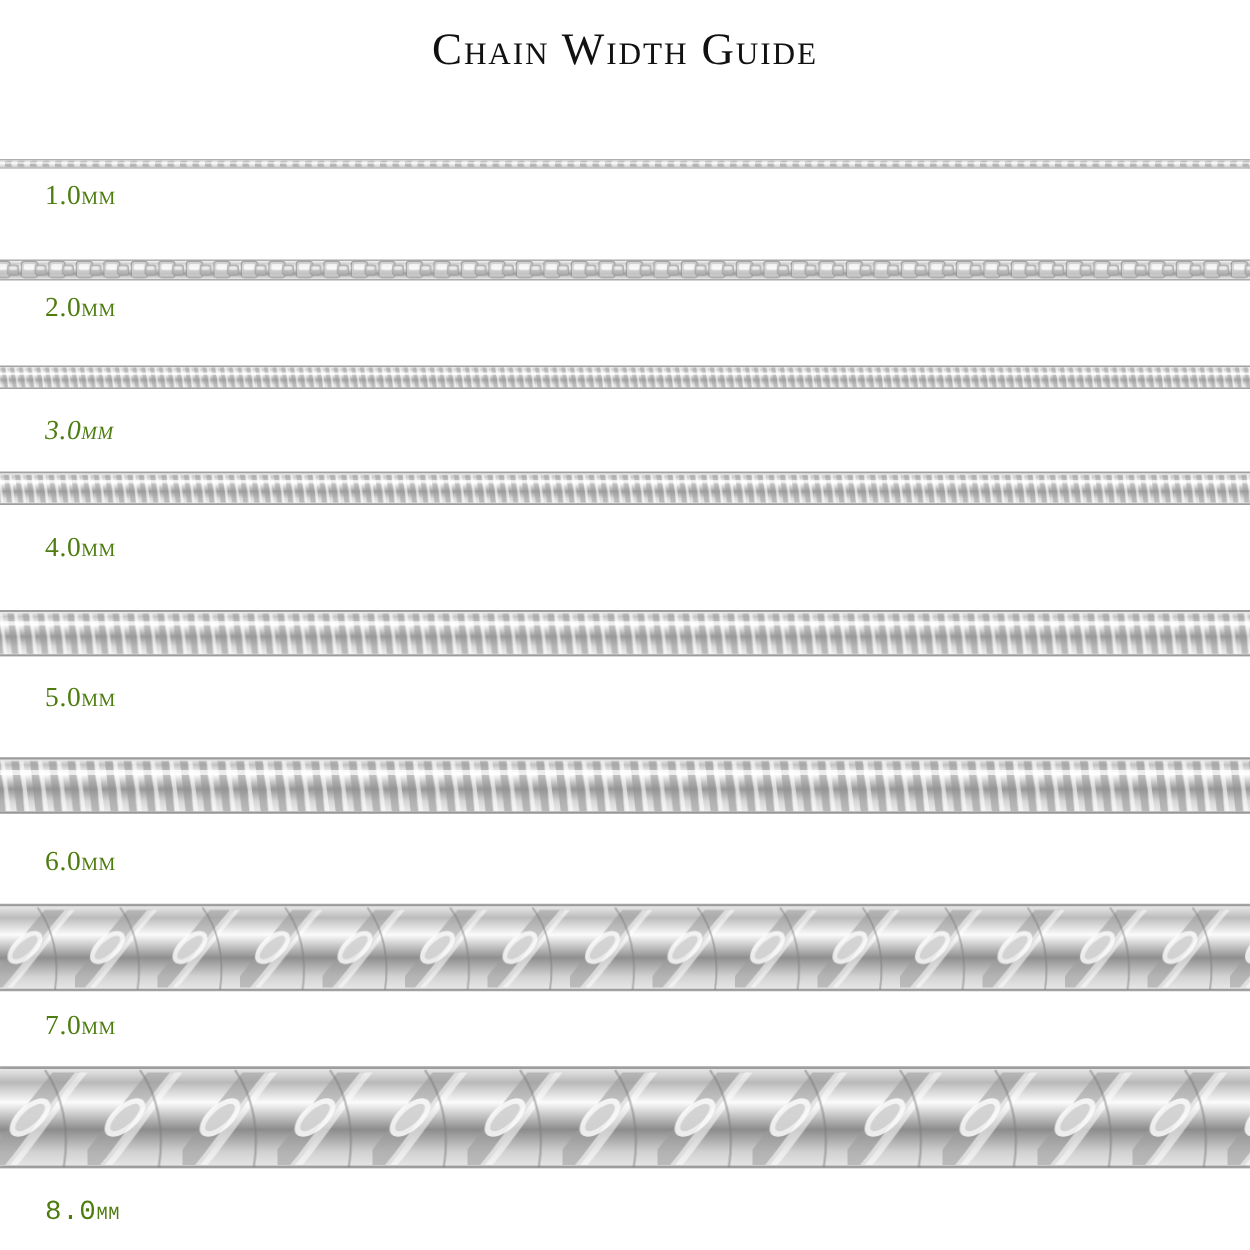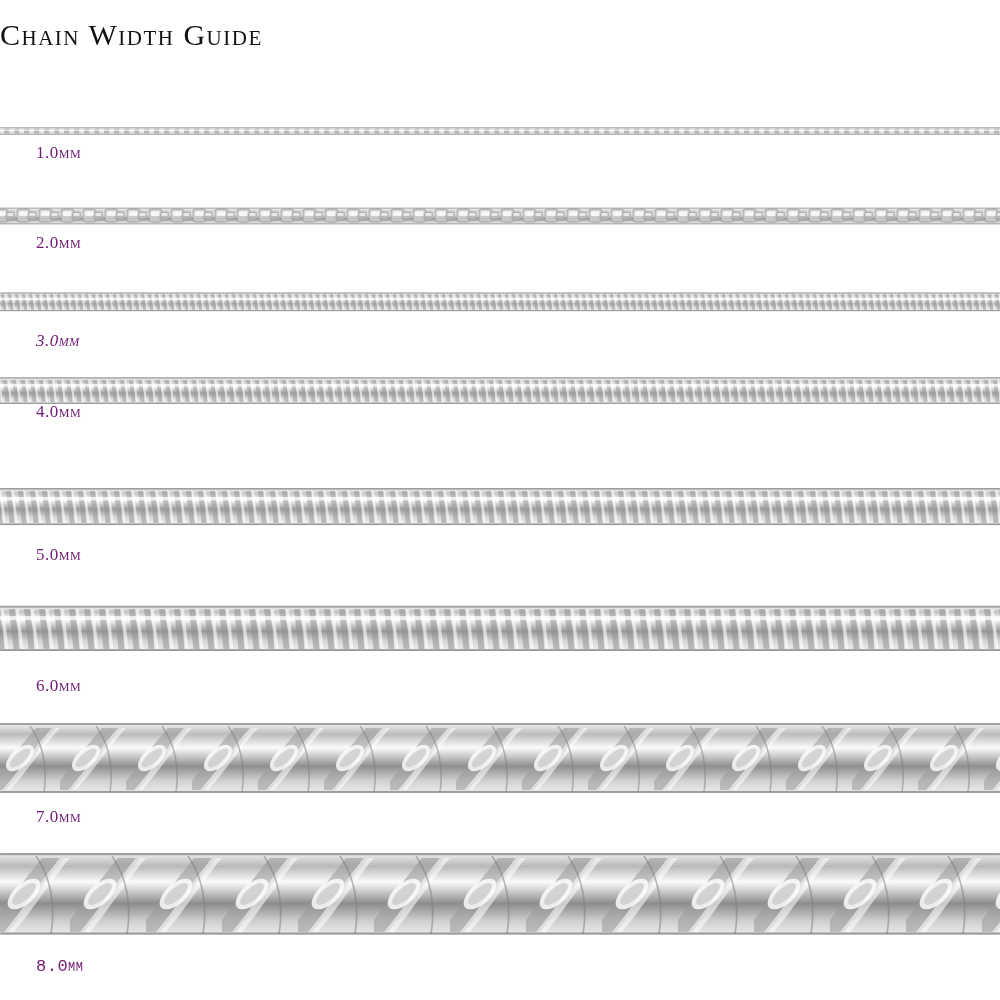--- a/index.html
+++ b/index.html
@@ -13,43 +13,43 @@
     height: 1000px;
     background: #ffffff;
     overflow: hidden;
     font-family: "Liberation Serif", serif;
   }
   #title {
     position: absolute;
     top: 18px;
     left: 0;
     width: 1000px;
-    text-align: left;
+    text-align: center;
     font-family: "Liberation Serif", serif;
-    font-size: 30px;
+    font-size: 36px;
     letter-spacing: 1.5px;
     color: #111111;
     font-variant: small-caps;
   }
   .chain-row {
     position: absolute;
     left: 0;
     width: 1000px;
   }
   .chain-strip {
     position: absolute;
     left: -6px;
     width: 1012px;
   }
   .chain-label {
     position: absolute;
     left: 36px;
     font-family: "Liberation Serif", serif;
-    font-size: 17px;
-    color: #701a75;
+    font-size: 22px;
+    color: #4d7c0f;
     letter-spacing: 0.5px;
     font-variant: small-caps;
     white-space: nowrap;
   }
   svg { display: block; }
 </style>
 </head>
 <body>
 
 <div id="page">
@@ -154,21 +154,21 @@
             <path d="M4.3,8 L6.3,8 L9,30 L7,30 Z" fill="#ffffff" opacity="0.6"></path>
           </pattern>
         </defs>
         <rect x="0" y="6" width="1012" height="26" fill="url(#g4)"></rect>
         <rect x="0" y="6" width="1012" height="26" fill="url(#p4)"></rect>
         <rect x="0" y="5.2" width="1012" height="1.4" fill="#898989" opacity="0.8"></rect>
         <rect x="0" y="30.6" width="1012" height="1.4" fill="#898989" opacity="0.8"></rect>
         <rect x="0" y="12" width="1012" height="2.6" fill="#ffffff" opacity="0.7"></rect>
       </svg>
     </div>
-    <div class="chain-label" style="top:402px;text-align:center;">4.0mm</div>
+    <div class="chain-label" style="top:425px;text-align:center;">4.0mm</div>
   </div>
 
   <div class="chain-row">
     <div class="chain-strip" style="top:482px;height:50px;">
       <svg width="1012" height="50" viewBox="0 0 1012 50" preserveAspectRatio="none">
         <defs>
           <linearGradient id="g5" x1="0" y1="0" x2="0" y2="1">
             <stop offset="0%" stop-color="#f3f3f3"></stop>
             <stop offset="12%" stop-color="#c5c5c5"></stop>
             <stop offset="30%" stop-color="#ffffff"></stop>

